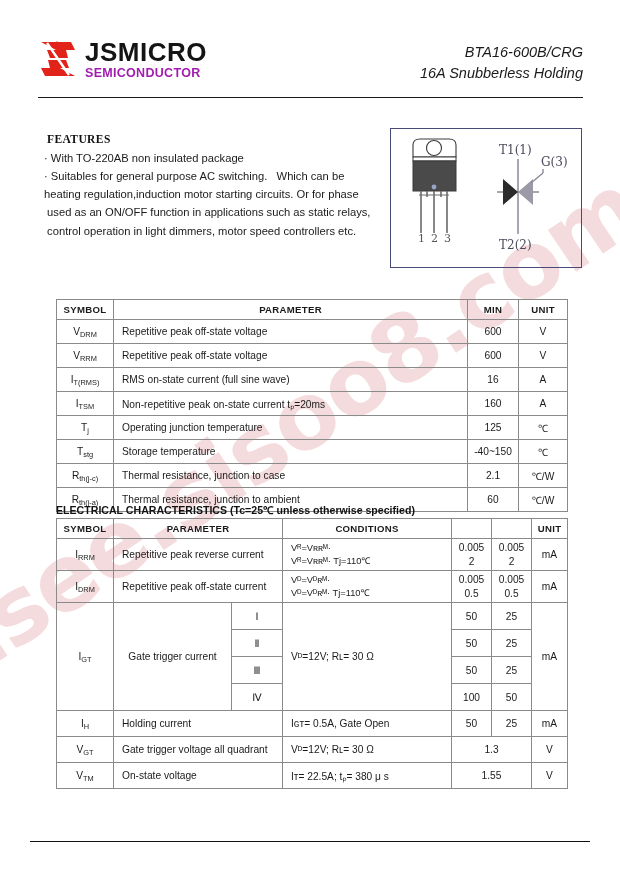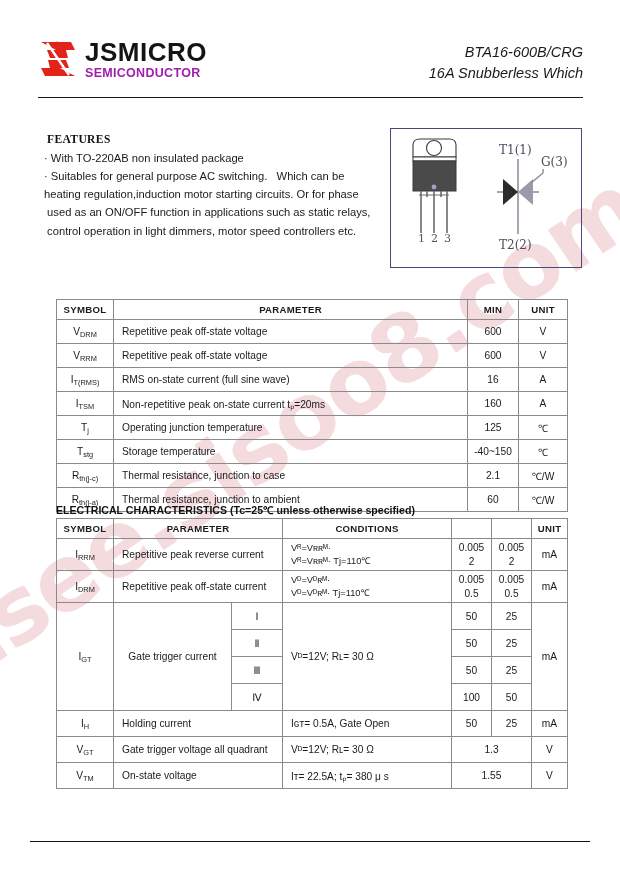--- a/index.html
+++ b/index.html
@@ -220,21 +220,21 @@
         <path d="M9 5 L31 37" stroke="#ffffff" stroke-width="2.4" fill="none"></path>
         <path d="M19 3 L22 7 L16 8 Z" fill="#e2231a"></path>
       </svg>
       <div class="logo-text">
         <div class="logo-main">JSMICRO</div>
         <div class="logo-sub">SEMICONDUCTOR</div>
       </div>
     </div>
     <div class="part-block">
       <div class="part-no">BTA16-600B/CRG</div>
-      <div class="part-desc">16A Snubberless Which</div>
+      <div class="part-desc">16A Snubberless Holding</div>
     </div>
   </div>
   <div class="header-rule"></div>
 
   <div class="features">
     <div class="features-title">FEATURES</div>
     <div class="feat-line">· With TO-220AB non insulated package</div>
     <div class="feat-line">· Suitables for general purpose AC switching.   Which can be</div>
     <div class="feat-line">heating regulation,induction motor starting circuits. Or for phase</div>
     <div class="feat-line"> used as an ON/OFF function in applications such as static relays,</div>

